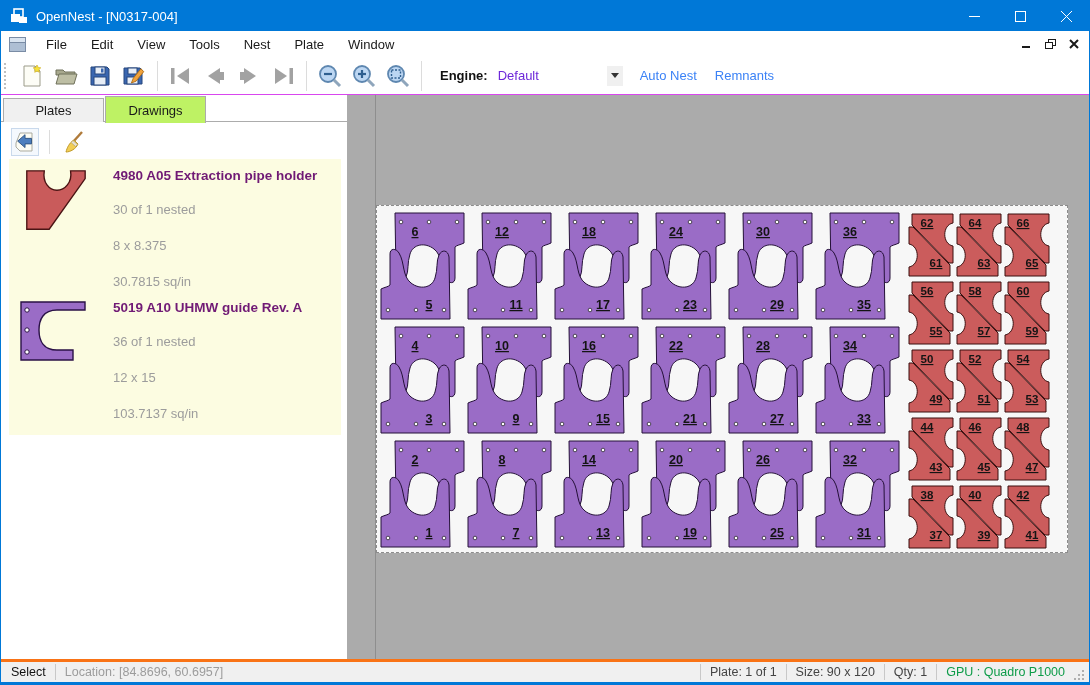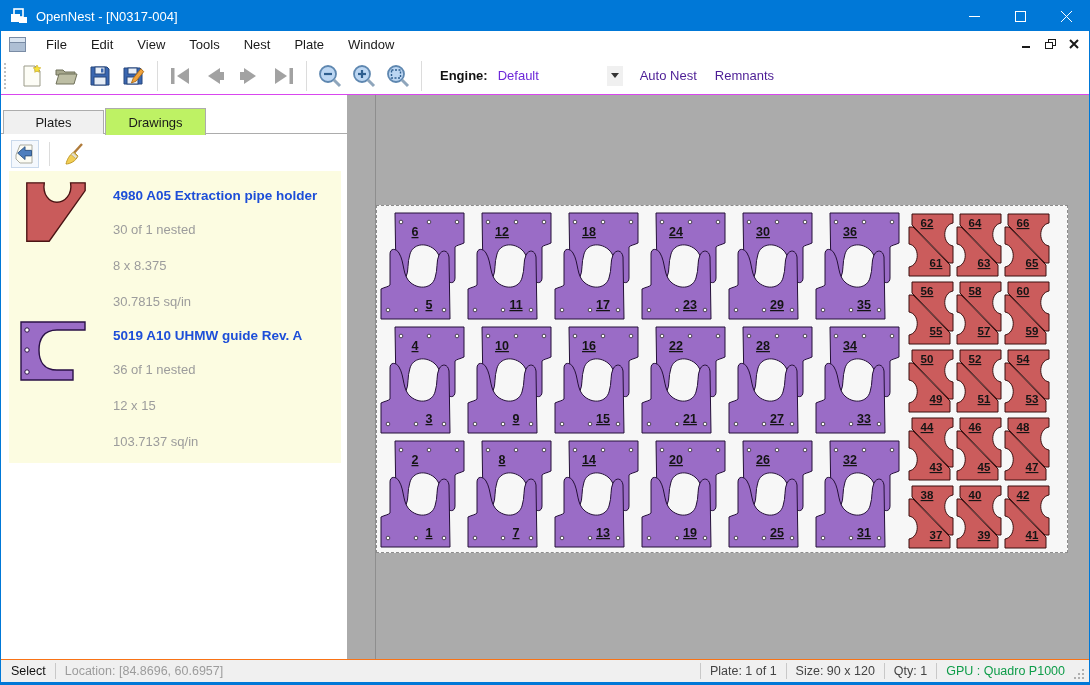--- a/index.html
+++ b/index.html
@@ -19,45 +19,45 @@
   .mdibtns{position:absolute;right:6px;top:30px;height:26px;display:flex;align-items:center;gap:6px;}
   .mdibtn{width:18px;height:18px;display:flex;align-items:center;justify-content:center;}
   
   .toolbar{position:absolute;left:0;top:56px;width:100%;height:38px;background:#fff;border-bottom:1px solid #d946ef;display:flex;align-items:center;box-sizing:border-box;}
   .grip{width:3px;height:26px;margin-left:3px;border-left:2px dotted #BFBFBF;}
   .tbtn{width:34px;height:32px;display:flex;align-items:center;justify-content:center;}
   .tsep{width:1px;height:30px;background:#DCDCDC;margin:0 6px;}
   .engine-label{font-size:13px;font-weight:bold;color:#111;margin:0 6px 0 12px;}
   .engine-combo{display:flex;align-items:center;width:105px;height:24px;font-size:13px;color:#6d28d9;padding-left:4px;}
   .combo-arrow{width:16px;height:20px;background:#F0F0F0;display:flex;align-items:center;justify-content:center;margin-left:4px;}
-  .txtbtn{font-size:13px;color:#4c1d95;padding:6px 9px;}
+  .txtbtn{font-size:13px;color:#3b82f6;padding:6px 9px;}
   
   .main{position:absolute;left:0;top:94px;width:100%;height:566px;}
-  .sidebar{position:absolute;left:0;top:12px;width:378px;height:100%;background:#fff;}
+  .sidebar{position:absolute;left:0;top:0;width:378px;height:100%;background:#fff;}
   .tabbar{position:absolute;left:0;top:0;width:100%;height:27px;border-bottom:1px solid #ACACAC;box-sizing:border-box;}
   .tab{position:absolute;top:3px;height:24px;box-sizing:border-box;font-size:13px;display:flex;align-items:center;justify-content:center;border:1px solid #ACACAC;border-bottom:none;background:#F0F0F0;color:#1a1a1a;}
   .tab.active{top:1px;height:27px;background:#bef264;z-index:2;}
   .panel-tools{position:absolute;left:0;top:30px;width:100%;height:34px;display:flex;align-items:center;}
   .ptbtn{width:28px;height:28px;margin-left:10px;display:flex;align-items:center;justify-content:center;border:1px solid #C9D9EC;background:#F4F8FD;box-sizing:border-box;}
   .ptbtn.flat{border:none;background:transparent;}
   .ptsep{width:1px;height:24px;background:#DCDCDC;margin-left:10px;}
   .drawing-list{position:absolute;left:8px;top:64px;width:332px;background:#FCFCE1;padding:4px 0 8px 0;}
   .ditem{display:flex;padding:5px 6px 4px 10px;}
   .dthumb{width:84px;flex:0 0 84px;display:flex;align-items:flex-start;}
   .dtext{margin-left:10px;}
-  .dtitle{font-size:13.5px;font-weight:bold;color:#1d4ed8;margin-top:8px;}
+  .dtitle{font-size:13.5px;font-weight:bold;color:#701a75;margin-top:0;}
   .dmeta{font-size:13px;color:#9C9C9C;line-height:18px;margin-top:18px;}
   
   .canvas{position:absolute;left:346px;top:0;right:0;height:100%;background:#ABABAB;}
   .vguide{position:absolute;left:28px;top:0;width:1px;height:100%;background:#8E8E8E;}
   .plate{position:absolute;left:29px;top:110px;width:690px;height:346px;background:#F7F7F7;border:1px dashed #8C8C8C;box-sizing:content-box;}
   .pn{font-family:"Liberation Sans",sans-serif;font-weight:bold;font-size:12.5px;text-anchor:middle;text-decoration:underline;fill:#141414;}
   .pns{font-size:11.5px;}
   
-  .statusbar{position:absolute;left:0;bottom:2px;width:100%;height:23px;background:#F0F0F0;border-top:1px solid #f97316;display:flex;align-items:center;font-size:12.5px;color:#444;box-sizing:border-box;}
+  .statusbar{position:absolute;left:0;bottom:2px;width:100%;height:23px;background:#F0F0F0;border-top:3px solid #f97316;display:flex;align-items:center;font-size:12.5px;color:#444;box-sizing:border-box;}
   .ssep{width:1px;height:16px;background:#C8C8C8;margin:0 9px;}
   .bluestrip{position:absolute;left:0;bottom:0;width:100%;height:2px;background:#0078D7;}
   .sb-right{margin-left:auto;display:flex;align-items:center;}
   .gpu{font-weight:normal;}
   .gripdots{width:12px;height:12px;margin:6px 4px 0 8px;}
 </style>
 </head>
 <body>
 
 <div class="window">

